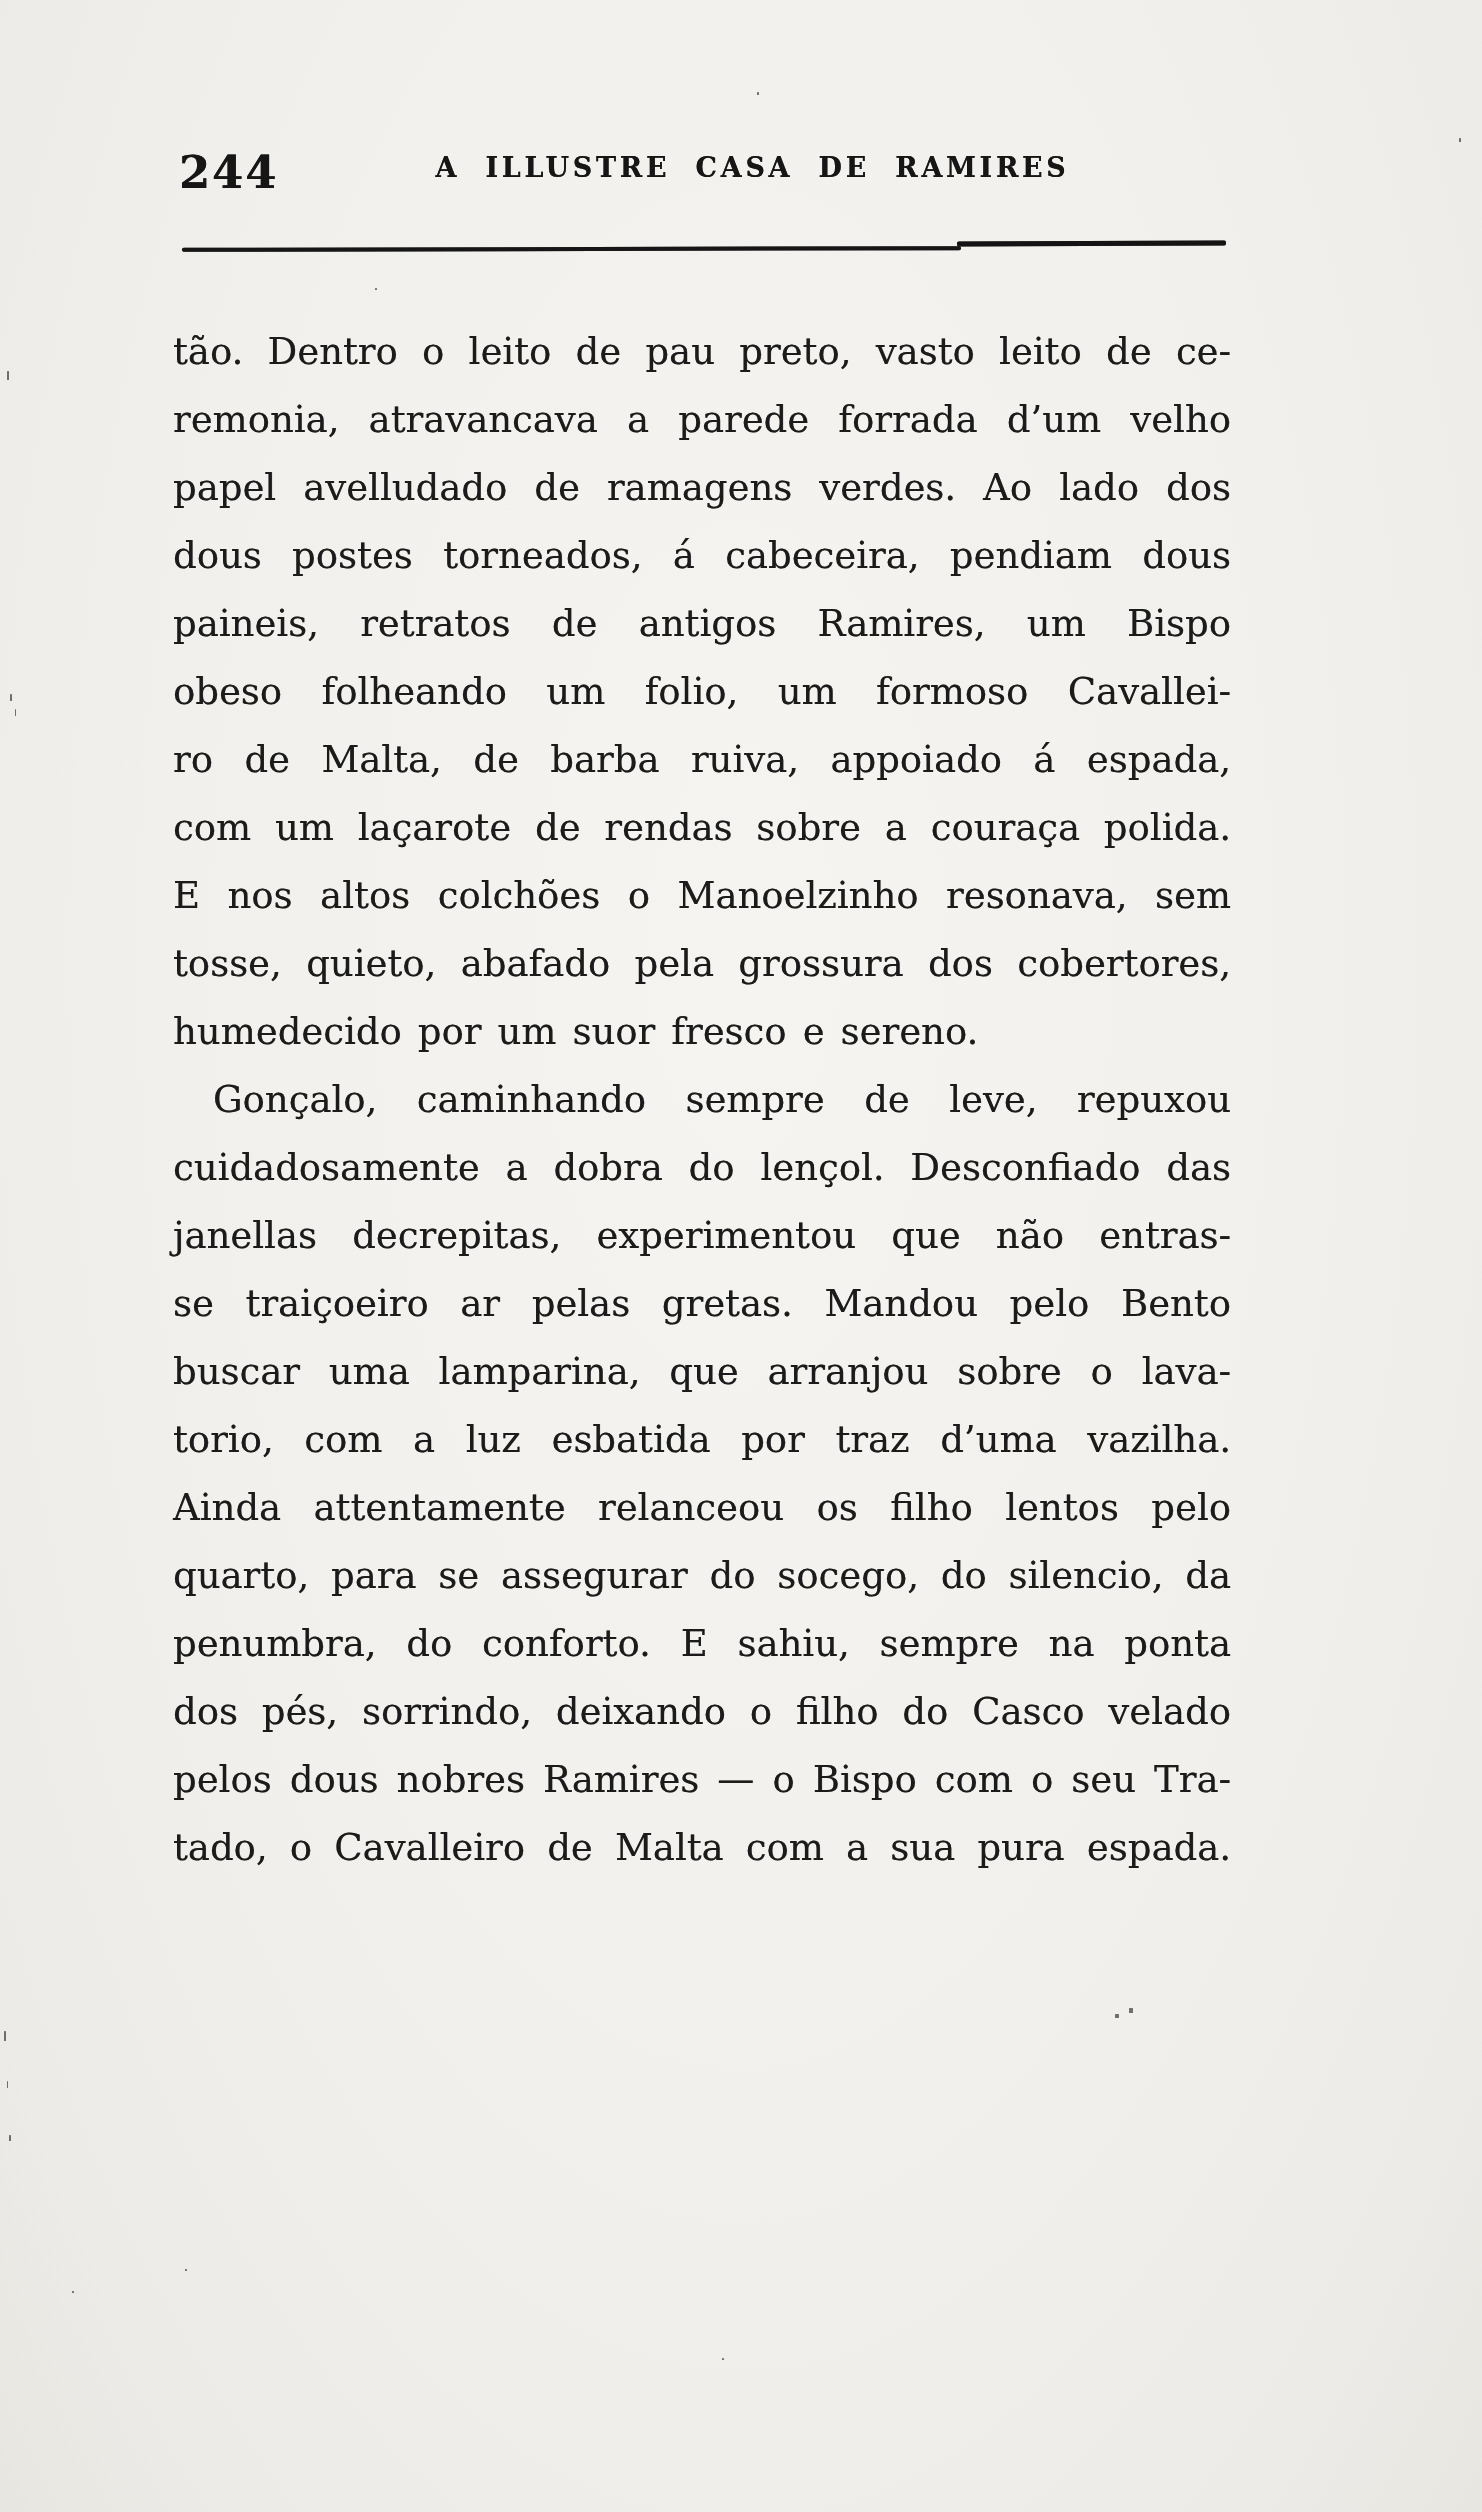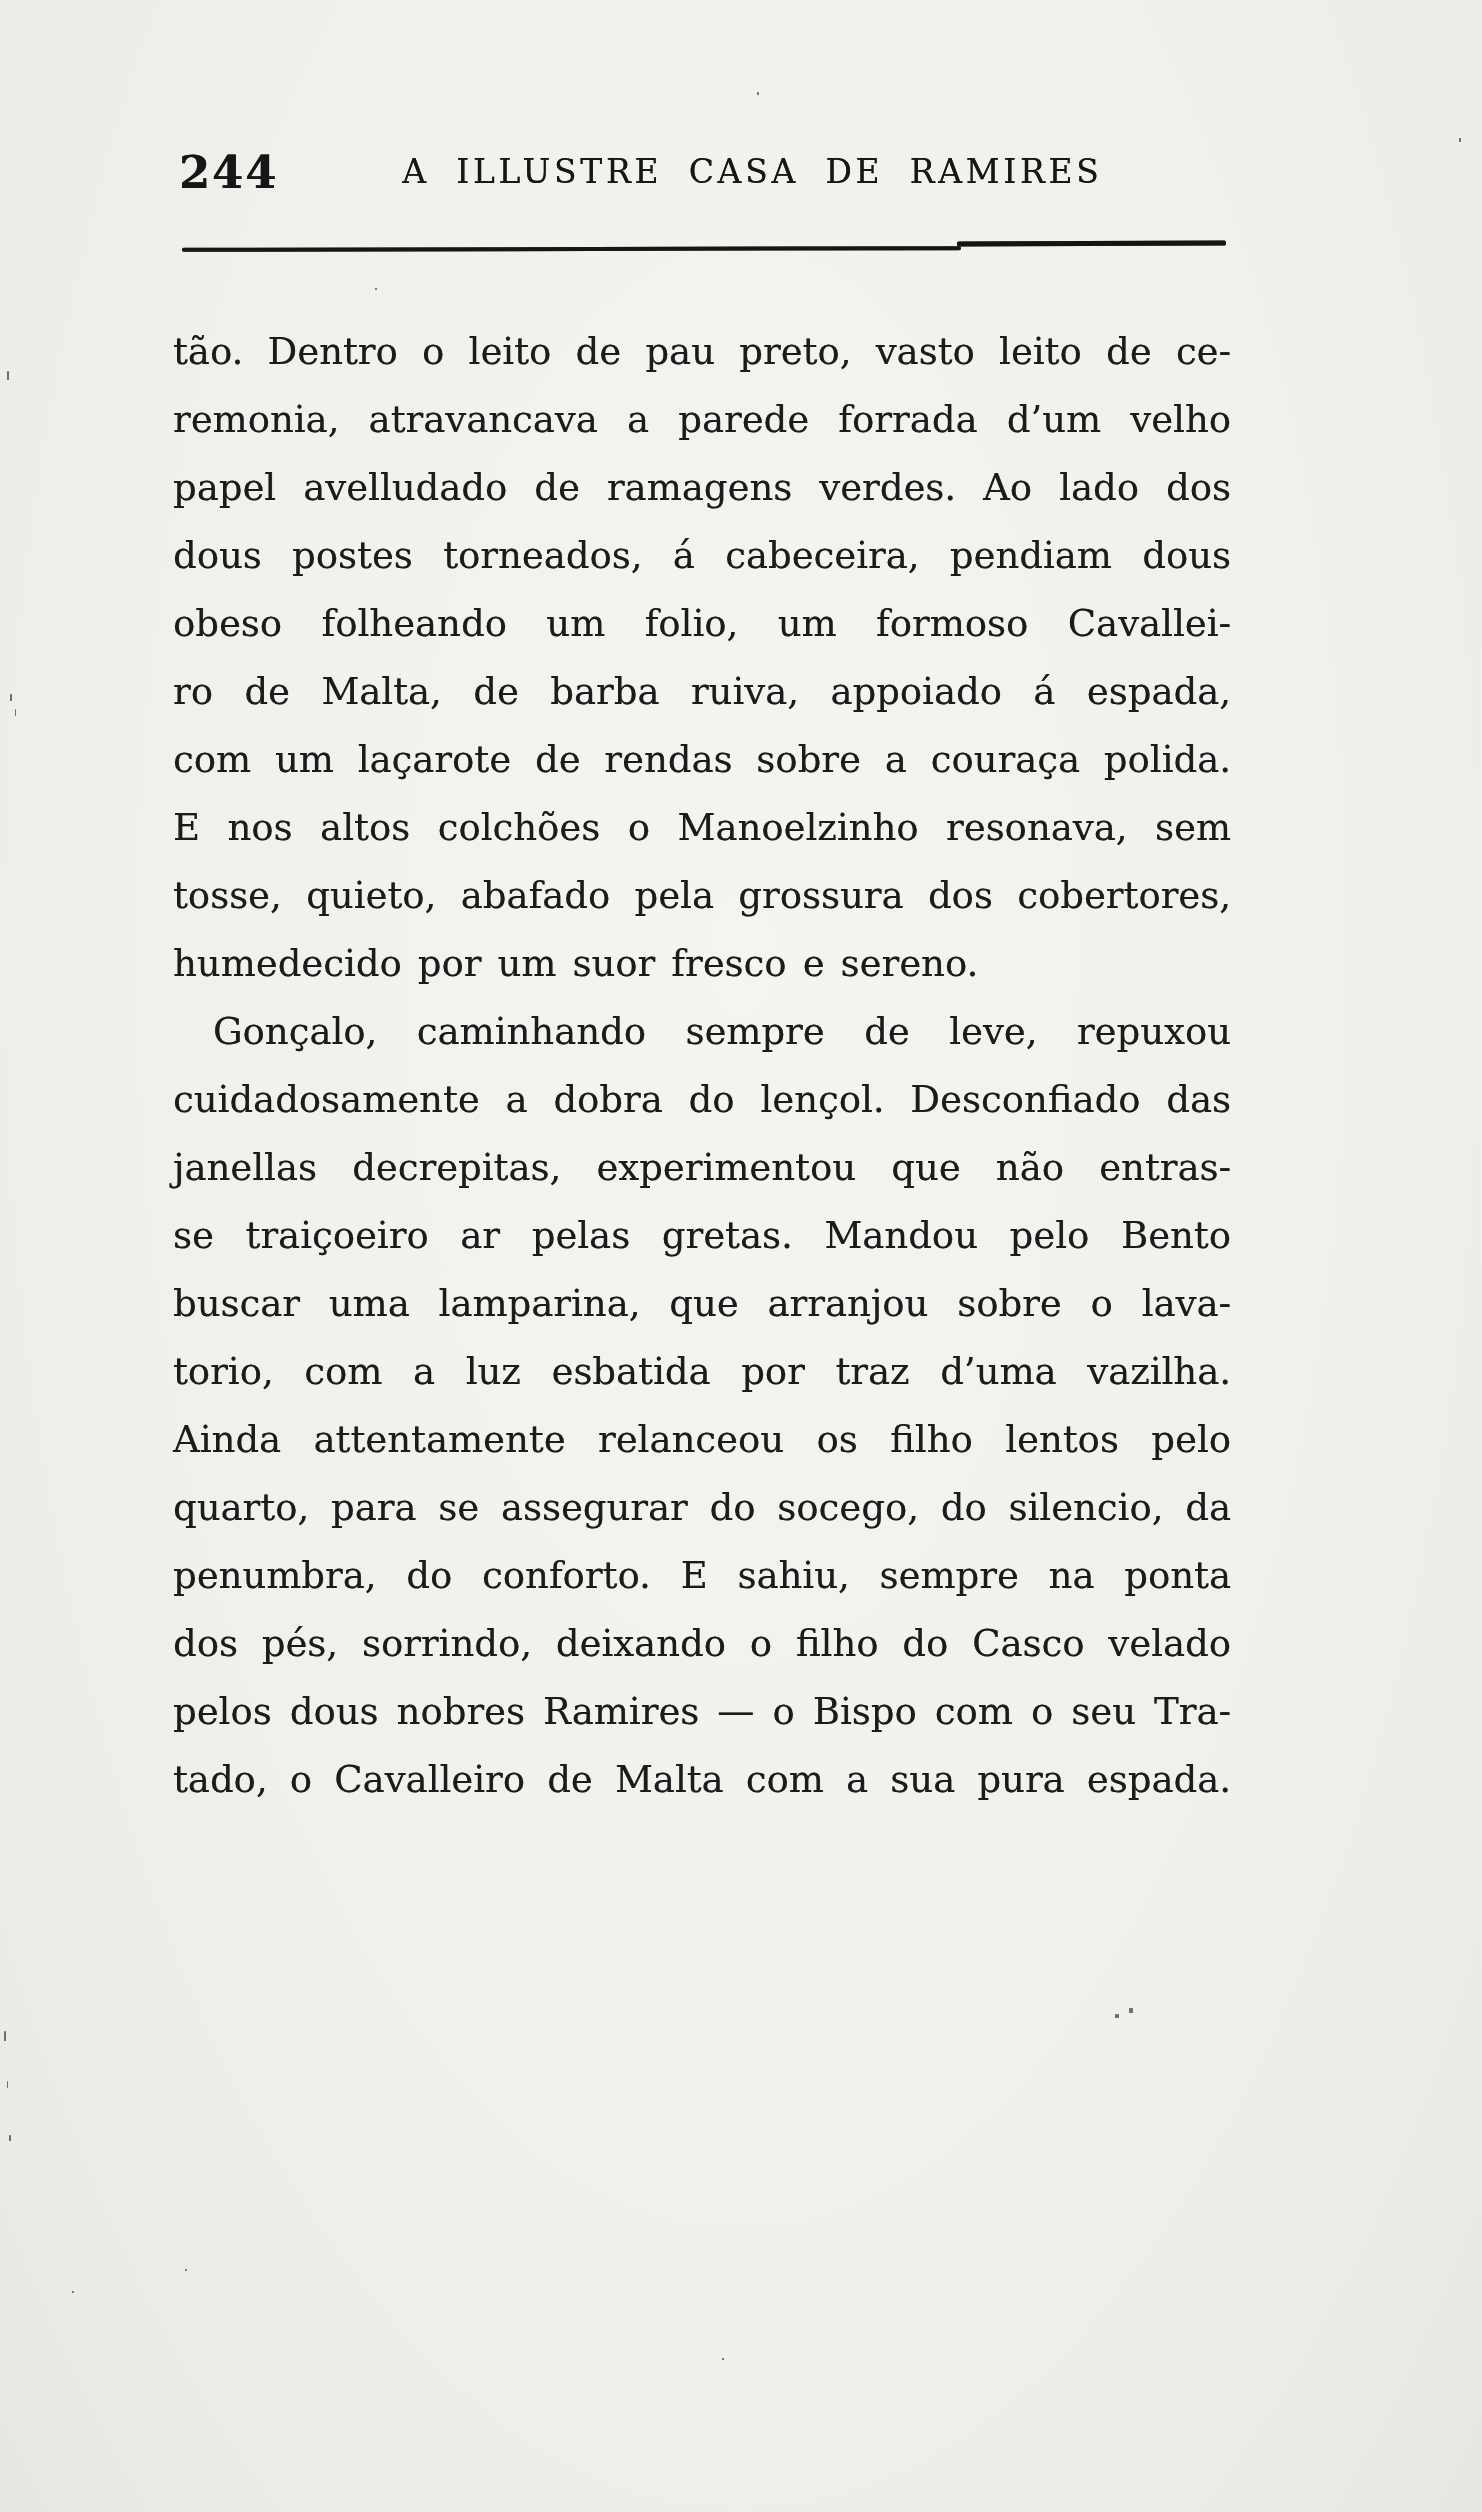--- a/index.html
+++ b/index.html
@@ -25,22 +25,22 @@
     font-weight: bold;
     letter-spacing: 1.8px;
     color: #161616;
     text-shadow: 0 0 0.6px rgba(10,10,10,0.8);
   }
   .running-title {
     position: absolute;
     left: 50%;
     top: 152px;
     transform: translateX(-50%) translateX(11px);
-    font-size: 33px;
-    font-weight: normal;
+    font-size: 27px;
+    font-weight: bold;
     letter-spacing: 3.7px;
     word-spacing: 12.2px;
     white-space: nowrap;
     color: #161616;
     text-shadow: 0 0 0.6px rgba(10,10,10,0.75);
   }
   
   .rule-left {
     position: absolute;
     left: 182px;
@@ -106,20 +106,21 @@
   <div class="running-title">A ILLUSTRE CASA DE RAMIRES</div>
 
   <div class="rule-left"></div>
   <div class="rule-right"></div>
 
   <div class="text-block" id="text-block">
       <div class="line">tão. Dentro o leito de pau preto, vasto leito de ce-</div>
       <div class="line">remonia, atravancava a parede forrada d’um velho</div>
       <div class="line">papel avelludado de ramagens verdes. Ao lado dos</div>
       <div class="line">dous postes torneados, á cabeceira, pendiam dous</div>
+      <div class="line">paineis, retratos de antigos Ramires, um Bispo</div>
       <div class="line">obeso folheando um folio, um formoso Cavallei-</div>
       <div class="line">ro de Malta, de barba ruiva, appoiado á espada,</div>
       <div class="line">com um laçarote de rendas sobre a couraça polida.</div>
       <div class="line">E nos altos colchões o Manoelzinho resonava, sem</div>
       <div class="line">tosse, quieto, abafado pela grossura dos cobertores,</div>
       <div class="line left">humedecido por um suor fresco e sereno.</div>
       <div class="line indent">Gonçalo, caminhando sempre de leve, repuxou</div>
       <div class="line">cuidadosamente a dobra do lençol. Desconfiado das</div>
       <div class="line">janellas decrepitas, experimentou que não entras-</div>
       <div class="line">se traiçoeiro ar pelas gretas. Mandou pelo Bento</div>

